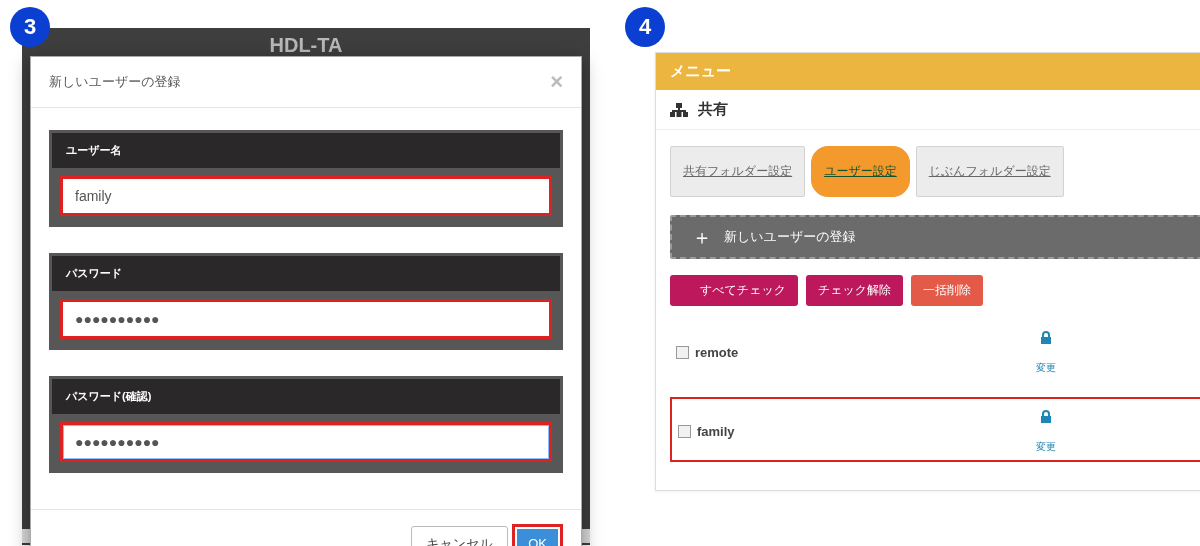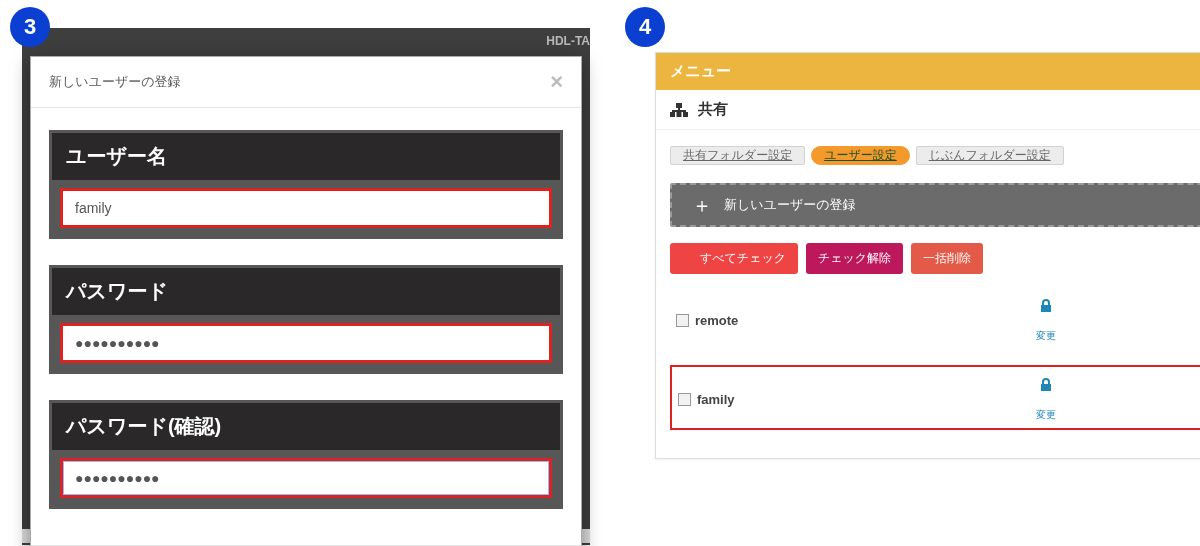--- a/index.html
+++ b/index.html
@@ -7,30 +7,30 @@
     
     .step-badge { position: absolute; width: 40px; height: 40px; border-radius: 50%; background: #0B3FD1; color: #fff; display: flex; align-items: center; justify-content: center; font-size: 22px; font-weight: bold; z-index: 100; }
     .step-3 { top: 7px; left: 10px; }
     .step-4 { top: 7px; left: 625px; }
 
     
     .left-panel { position: absolute; left: 22px; top: 28px; width: 568px; height: 517px; background: #3e3e3e; }
     .left-panel::before { content: ""; position: absolute; left: 0; right: 0; bottom: 2px; height: 14px; background: #dcdcdc; }
     .behind-text { position: absolute; left: 34px; bottom: 1px; color: #444; font-weight: bold; font-size: 15px; display: flex; align-items: center; gap: 8px; }
     .behind-text .chk { width: 14px; height: 14px; border: 2px solid #666; display: inline-block; }
-    .brand-top { position: absolute; top: 6px; left: 0; right: 0; text-align: right; color: #b8b8b8; font-weight: bold; font-size: 12px; }
+    .brand-top { position: absolute; top: 6px; left: 0; right: 0; text-align: center; color: #b8b8b8; font-weight: bold; font-size: 20px; }
 
     .modal { position: absolute; left: 8px; top: 28px; width: 552px; background: #fff; border: 1px solid #aaa; box-shadow: 0 6px 18px rgba(0,0,0,.4); }
     .modal-header { display: flex; justify-content: space-between; align-items: center; padding: 14px 18px; border-bottom: 1px solid #e5e5e5; }
     .modal-title { font-size: 13px; color: #555; }
     .modal-close { font-size: 22px; color: #bbb; cursor: pointer; font-weight: bold; line-height: 1; }
     .modal-body { padding: 22px 18px 10px; }
 
     .field-group { border: 3px solid #575757; margin-bottom: 26px; }
-    .field-label { background: #2a2828; color: #fff; padding: 10px 14px; font-size: 20px; font-weight: bold; }
+    .field-label { background: #2a2828; color: #fff; padding: 10px 14px; font-size: 11px; font-weight: bold; }
     .field-input-wrap { padding: 8px; background: #575757; }
     .field-input { width: 100%; border: 3px solid #d22; padding: 9px 12px; font-size: 14px; background: #fff; color: #555; font-family: inherit; }
     .field-input.with-cursor { border-color: #d22; outline: 1px solid #8abfff; outline-offset: -4px; }
 
     .modal-footer { padding: 14px 18px 18px; text-align: right; border-top: 1px solid #e5e5e5; }
     .btn { display: inline-block; padding: 8px 14px; font-size: 13px; border-radius: 3px; cursor: pointer; margin-left: 4px; }
     .btn-cancel { border: 1px solid #bbb; background: #fff; color: #444; }
     .btn-ok-wrap { display: inline-block; border: 3px solid #d22; padding: 2px; }
     .btn-ok { background: #3a8fd8; color: #fff; border: none; padding: 7px 11px; font-size: 13px; }
 
@@ -41,29 +41,29 @@
     .section-bar-left { display: flex; align-items: center; gap: 10px; font-size: 15px; font-weight: bold; color: #333; }
     .net-icon { width: 18px; height: 14px; position: relative; }
     .net-icon::before { content: ""; position: absolute; top: 0; left: 6px; width: 6px; height: 5px; background: #333; }
     .net-icon::after { content: ""; position: absolute; bottom: 0; left: 0; width: 5px; height: 5px; background: #333; box-shadow: 6.5px 0 #333, 13px 0 #333; }
     .net-icon .stem { position: absolute; top: 5px; left: 8px; width: 2px; height: 3px; background: #333; }
     .net-icon .bar  { position: absolute; top: 7px; left: 2px; width: 14px; height: 2px; background: #333; }
     .chevron { color: #888; }
 
     .right-body { padding: 16px 14px 28px; }
     .tabs { display: flex; gap: 6px; margin-bottom: 18px; }
-    .tab { padding: 0 12px; font-size: 12px; border: 1px solid #d2d2d2; background: #ececec; color: #666; text-decoration: underline; border-radius: 2px; cursor: pointer; }
+    .tab { padding: 16px 12px; font-size: 12px; border: 1px solid #d2d2d2; background: #ececec; color: #666; text-decoration: underline; border-radius: 2px; cursor: pointer; }
     .tab.active { background: #f4992b; color: #14532d; text-decoration: underline; border-color: #f4992b; border-radius: 17px; }
 
     .add-btn { display: flex; align-items: center; gap: 12px; background: #6b6b6b; color: #fff; padding: 10px 20px; font-size: 13px; border: 2px dashed #9a9a9a; border-radius: 2px; cursor: pointer; margin-bottom: 16px; }
     .add-btn .plus { font-size: 20px; font-weight: 300; line-height: 1; }
 
     .bulk-row { display: flex; gap: 8px; margin-bottom: 14px; }
     .pill { padding: 7px 12px; font-size: 12px; color: #fff; border-radius: 3px; cursor: pointer; border: none; }
-    .pill-green { background: #ef4444; padding-left: 30px; }
+    .pill-green { background: #be185d; padding-left: 30px; }
     .pill-blue  { background: #be185d; }
     .pill-red   { background: #e45a48; }
 
     .user-row { display: flex; align-items: center; padding: 10px 6px 6px; }
     .user-row.highlight { border: 2px solid #d22; }
     .user-row + .user-row { margin-top: 16px; }
     .user-check { width: 13px; height: 13px; border: 1px solid #999; background: #f2f2f2; margin-right: 6px; flex-shrink: 0; }
     .user-name { font-size: 13px; font-weight: bold; color: #444; flex: 0 0 170px; }
     .action { text-align: center; flex: 0 0 60px; cursor: pointer; }
     .action-icon { font-size: 16px; line-height: 1; }

